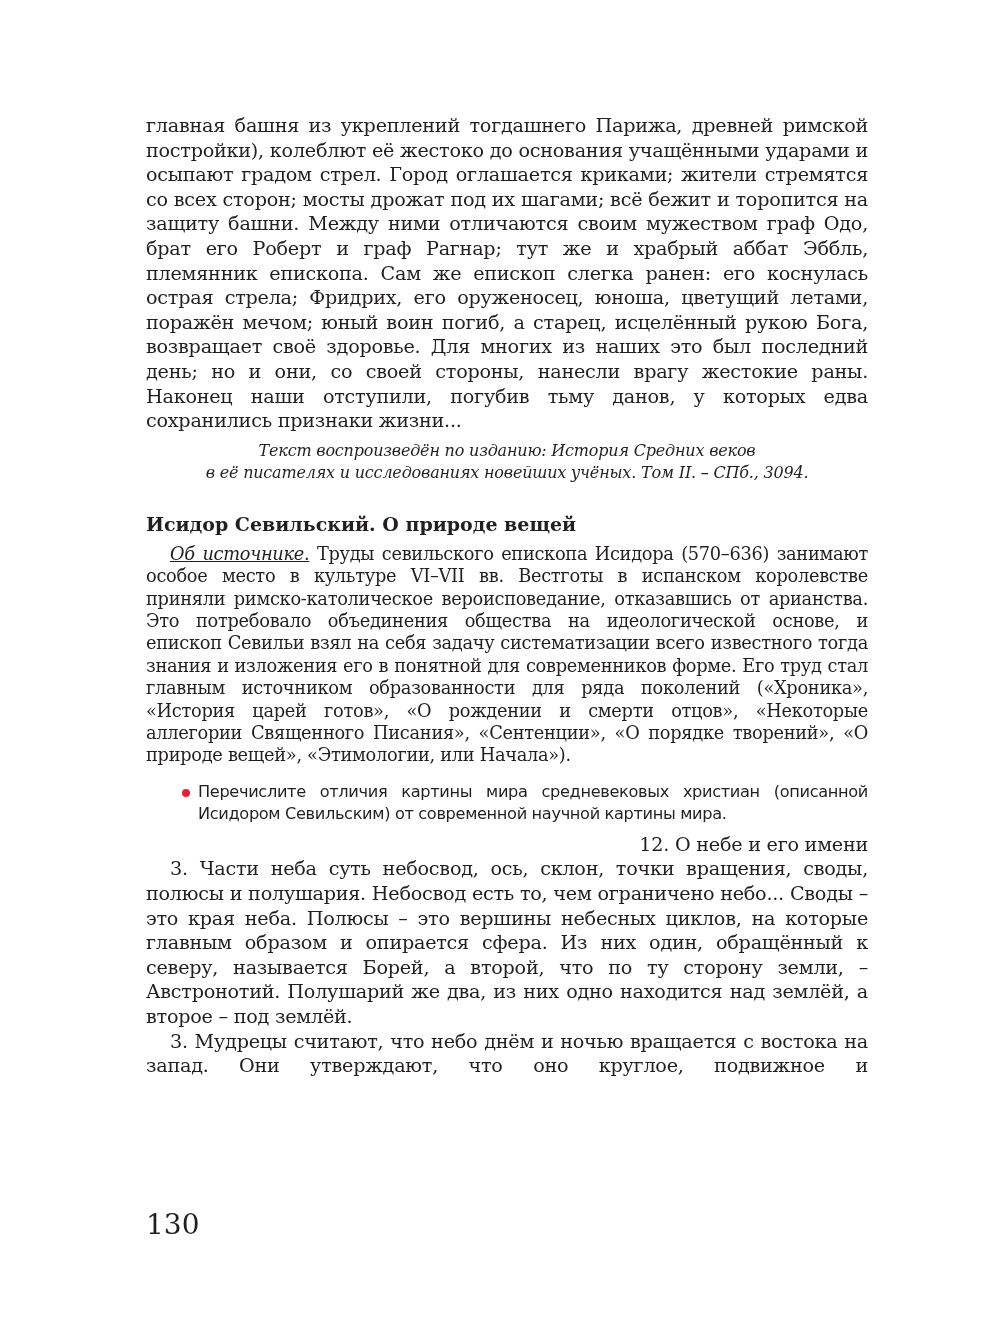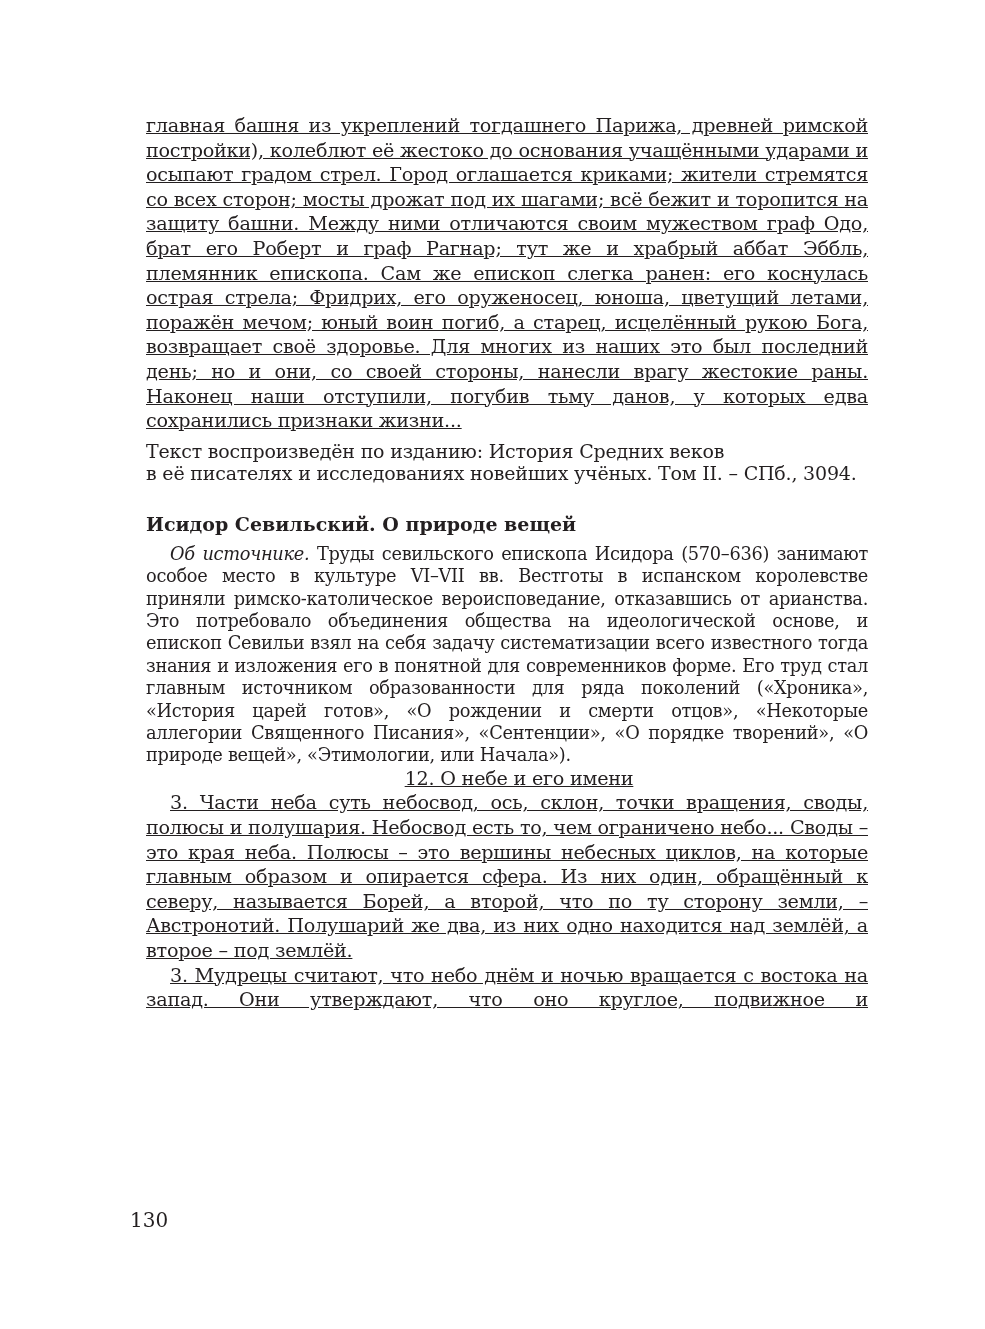--- a/index.html
+++ b/index.html
@@ -1,30 +1,30 @@
 <!DOCTYPE html>
 <html><head>
   <meta charset="utf-8">
   <style>
     html, body { margin: 0; padding: 0; background: #ffffff; }
     body { width: 985px; height: 1329px; position: relative; overflow: hidden; color: #231f20; }
     .page { position: absolute; left: 146px; top: 114px; width: 722px; }
     .serif { font-family: "DejaVu Serif", "Liberation Serif", serif; }
     .body-text { font-size: 19.2px; line-height: 24.6px; text-align: justify; letter-spacing: -0.25px; }
-    .body-text p { margin: 0; text-decoration: underline; }
+    .body-text p { margin: 0; }
     .indent { text-indent: 24px; }
-    .citation { text-align: left; font-size: 19px; line-height: 22px; margin-top: 6px; letter-spacing: -0.2px; }
+    .citation { font-style: italic; text-align: center; font-size: 16px; line-height: 22px; margin-top: 6px; letter-spacing: -0.2px; }
     .heading { font-weight: bold; text-align: left; font-size: 19px; margin-top: 27px; margin-bottom: 6px; line-height: 26px; }
     .intro { font-size: 17.8px; line-height: 22.4px; text-align: justify; letter-spacing: -0.3px; }
     .intro p { margin: 0; text-indent: 24px; }
-    .intro em { font-style: italic; }
+    .intro em { font-style: italic; text-decoration: underline; }
     .task { position: relative; margin: 14px 0 8px 52px; font-family: "DejaVu Sans", "Liberation Sans", sans-serif; font-size: 16.2px; line-height: 22px; letter-spacing: -0.35px; text-align: justify; }
     .task .dot { position: absolute; left: -16px; top: 8px; width: 8px; height: 8px; border-radius: 50%; background: #e31e3c; }
     .section2 { margin-top: 0; }
-    .page-number { position: absolute; left: 130px; top: 1208px; font-size: 20px; }
+    .page-number { position: absolute; left: 146px; top: 1208px; font-size: 28px; }
   </style>
 </head>
 <body>
 
 <div class="page">
 
   <div class="body-text serif">
     <p>главная башня из укреплений тогдашнего Парижа, древней римской постройки), колеблют её жестоко до основания учащёнными ударами и осыпают градом стрел. Город оглашается криками; жители стремятся со всех сторон; мосты дрожат под их шагами; всё бежит и торопится на защиту башни. Между ними отличаются своим мужеством граф Одо, брат его Роберт и граф Рагнар; тут же и храбрый аббат Эббль, племянник епископа. Сам же епископ слегка ранен: его коснулась острая стрела; Фридрих, его оруженосец, юноша, цветущий летами, поражён мечом; юный воин погиб, а старец, исцелённый рукою Бога, возвращает своё здоровье. Для многих из наших это был последний день; но и они, со своей стороны, нанесли врагу жестокие раны. Наконец наши отступили, погубив тьму данов, у которых едва сохранились признаки жизни...</p>
   </div>
 
@@ -32,22 +32,26 @@
     <div>Текст воспроизведён по изданию: История Средних веков</div>
     <div>в её писателях и исследованиях новейших учёных. Том II. – СПб., 3094.</div>
   </div>
 
   <div class="heading serif">Исидор Севильский. О природе вещей</div>
 
   <div class="intro serif">
     <p><em>Об источнике.</em><span> Труды севильского епископа Исидора (570–636) занимают особое место в культуре VI–VII вв. Вестготы в испанском королевстве приняли римско-католическое вероисповедание, отказавшись от арианства. Это потребовало объединения общества на идеологической основе, и епископ Севильи взял на себя задачу систематизации всего известного тогда знания и изложения его в понятной для современников форме. Его труд стал главным источником образованности для ряда поколений («Хроника», «История царей готов», «О рождении и смерти отцов», «Некоторые аллегории Священного Писания», «Сентенции», «О порядке творений», «О природе вещей», «Этимологии, или Начала»).</span></p>
   </div>
 
+  <div class="task">
+    <span class="dot"></span>
+    <span>Перечислите отличия картины мира средневековых христиан (описанной Исидором Севильским) от современной научной картины мира.</span>
+  </div>
 
   <div class="body-text serif section2">
-    <p class="indent" style="text-align:center;">12. О небе и его имени</p>
+    <p class="indent" style="text-align:right;">12. О небе и его имени</p>
     <p class="indent">3. Части неба суть небосвод, ось, склон, точки вращения, своды, полюсы и полушария. Небосвод есть то, чем ограничено небо... Своды – это края неба. Полюсы – это вершины небесных циклов, на которые главным образом и опирается сфера. Из них один, обращённый к северу, называется Борей, а второй, что по ту сторону земли, – Австронотий. Полушарий же два, из них одно находится над землёй, а второе – под землёй.</p>
     <p class="indent" style="text-align-last: justify;">3. Мудрецы считают, что небо днём и ночью вращается с востока на запад. Они утверждают, что оно круглое, подвижное и</p>
   </div>
 
 </div>
 
 <div class="page-number serif">130</div>
 
 </body></html>

